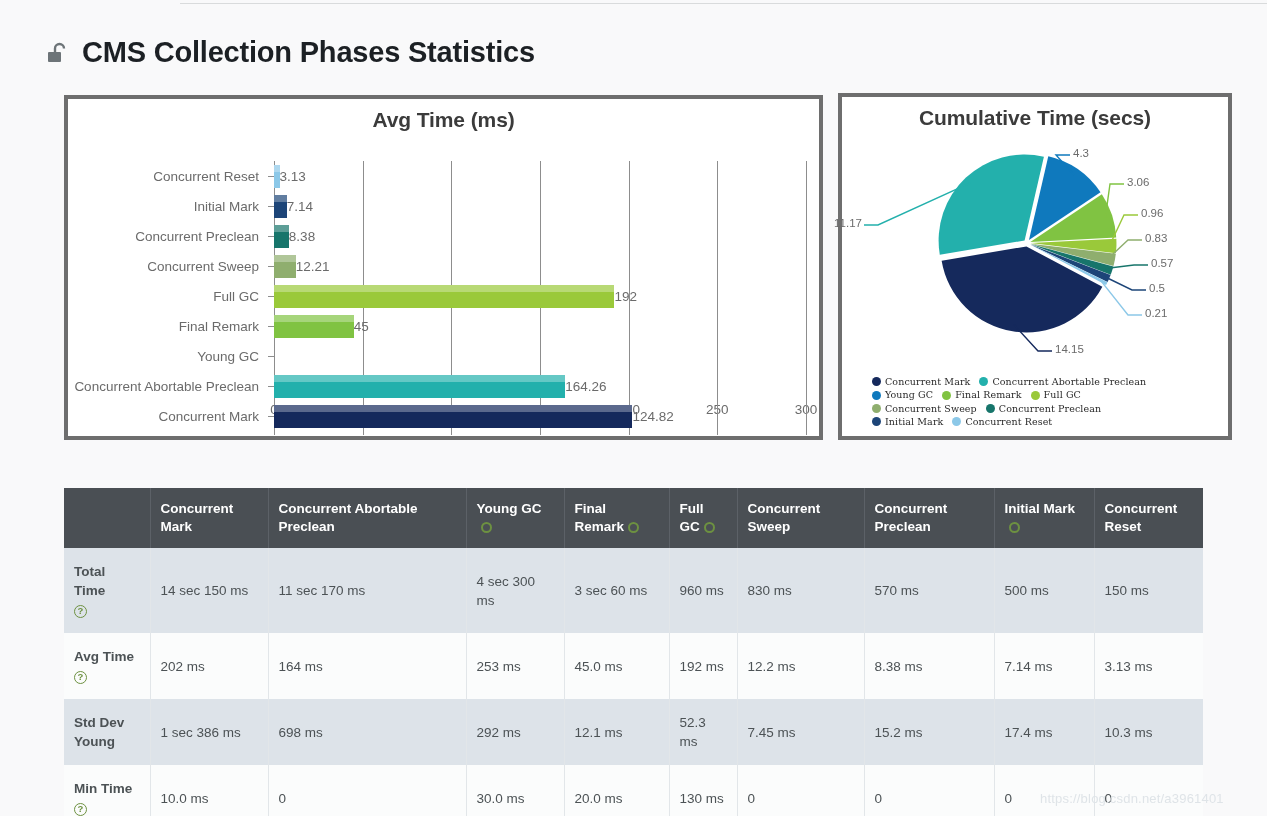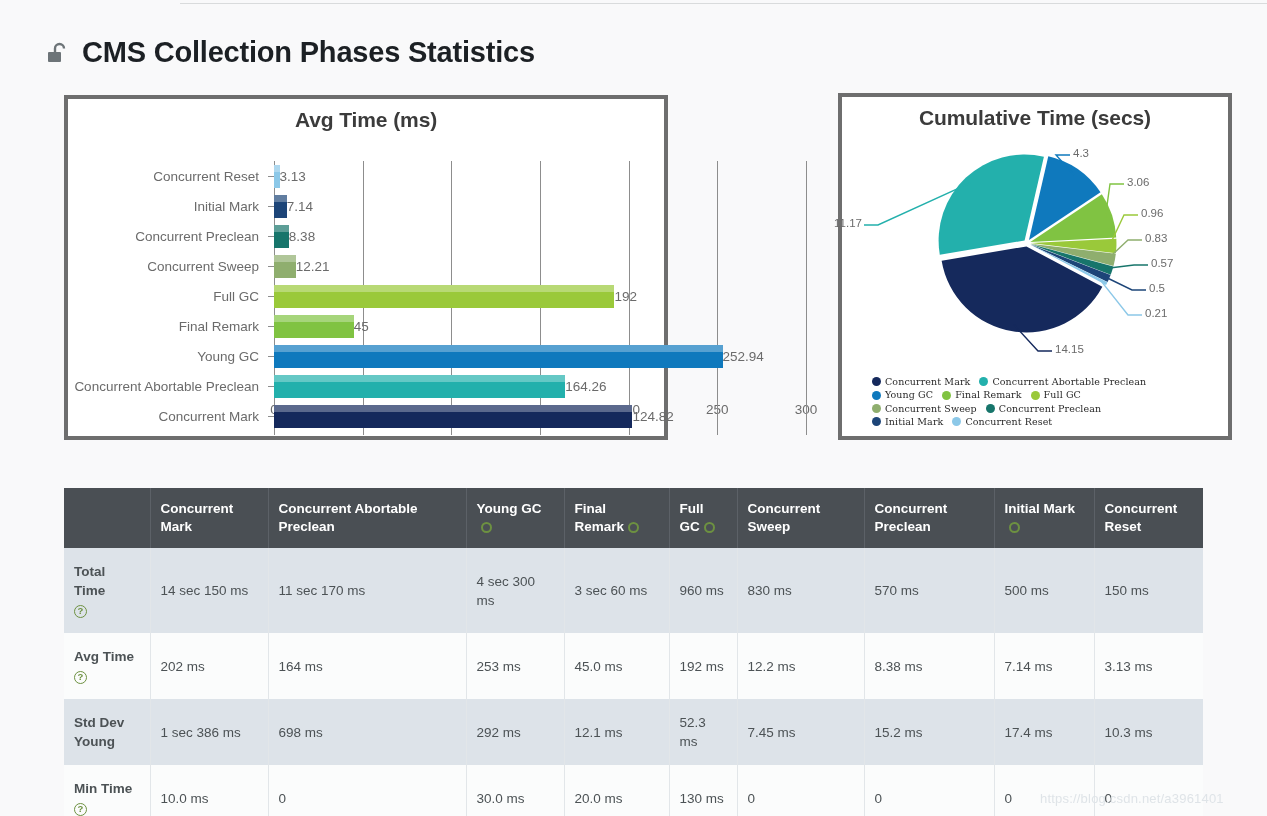--- a/index.html
+++ b/index.html
@@ -26,21 +26,21 @@
   .page-title {
     font-size: 29px; font-weight: 700; color: #1c2024;
     letter-spacing: -0.2px; line-height: 1;
   }
 
   
   .panel {
     position: absolute; background: #ffffff;
     border: 4px solid #6e6e6e;
   }
-  #bar-panel { left: 64px; top: 95px; width: 604px; height: 345px; }
+  #bar-panel { left: 64px; top: 95px; width: 759px; height: 345px; }
   #pie-panel { left: 838px; top: 93px; width: 394px; height: 347px; }
   .panel-title {
     text-align: center; font-size: 21px; font-weight: 700; color: #3b3b3b;
     margin-top: 9px; letter-spacing: -0.1px;
   }
 
   
   .bar-plot { position: absolute; left: 0; top: 34px; width: 738px; height: 303px; }
   .bar-row {
     position: absolute; left: 0; height: 33px; width: 100%;
@@ -197,24 +197,20 @@
           <div class="bar-cat">Final Remark</div>
           <div class="tick-dash"></div>
           <div class="bar-wrap">
             <div class="bar" style="width: 79.8px; background: rgb(128, 195, 66);"></div>
             <div class="bar-val">45</div>
           </div>
         </div>
         <div class="bar-row" style="top: 208px; height: 30px;">
           <div class="bar-cat">Young GC</div>
           <div class="tick-dash"></div>
-          <div class="bar-wrap">
-            <div class="bar" style="width: 448.547px; background: rgb(15, 121, 189);"></div>
-            <div class="bar-val">252.94</div>
-          </div>
         </div>
         <div class="bar-row" style="top: 238px; height: 30px;">
           <div class="bar-cat">Concurrent Abortable Preclean</div>
           <div class="tick-dash"></div>
           <div class="bar-wrap">
             <div class="bar" style="width: 291.288px; background: rgb(35, 176, 172);"></div>
             <div class="bar-val">164.26</div>
           </div>
         </div>
         <div class="bar-row" style="top: 268px; height: 30px;">

